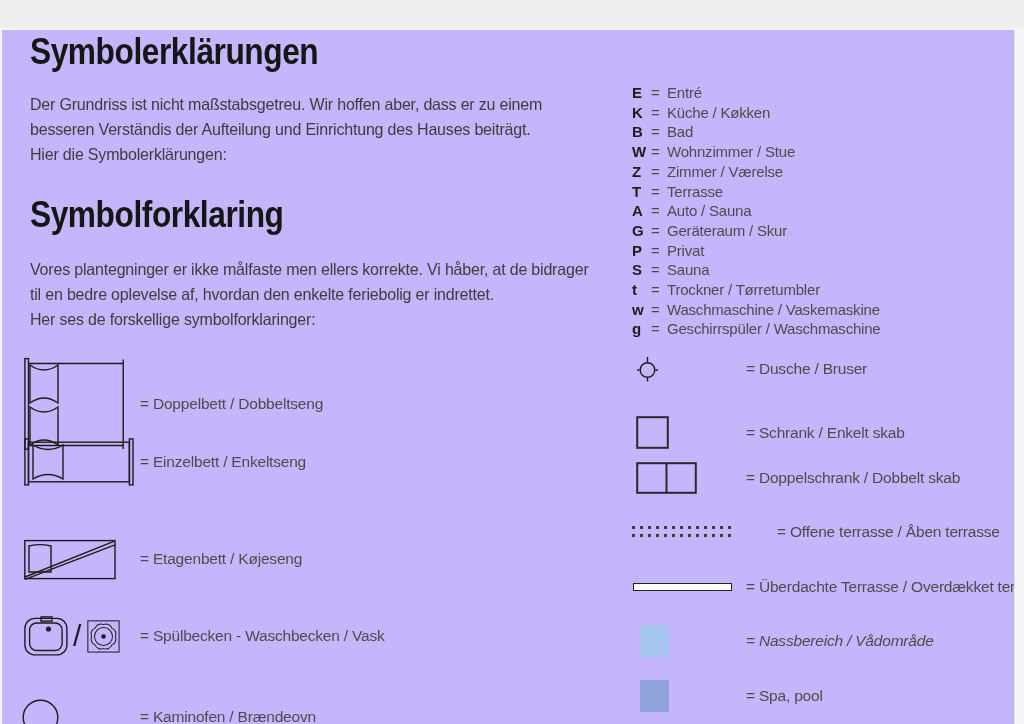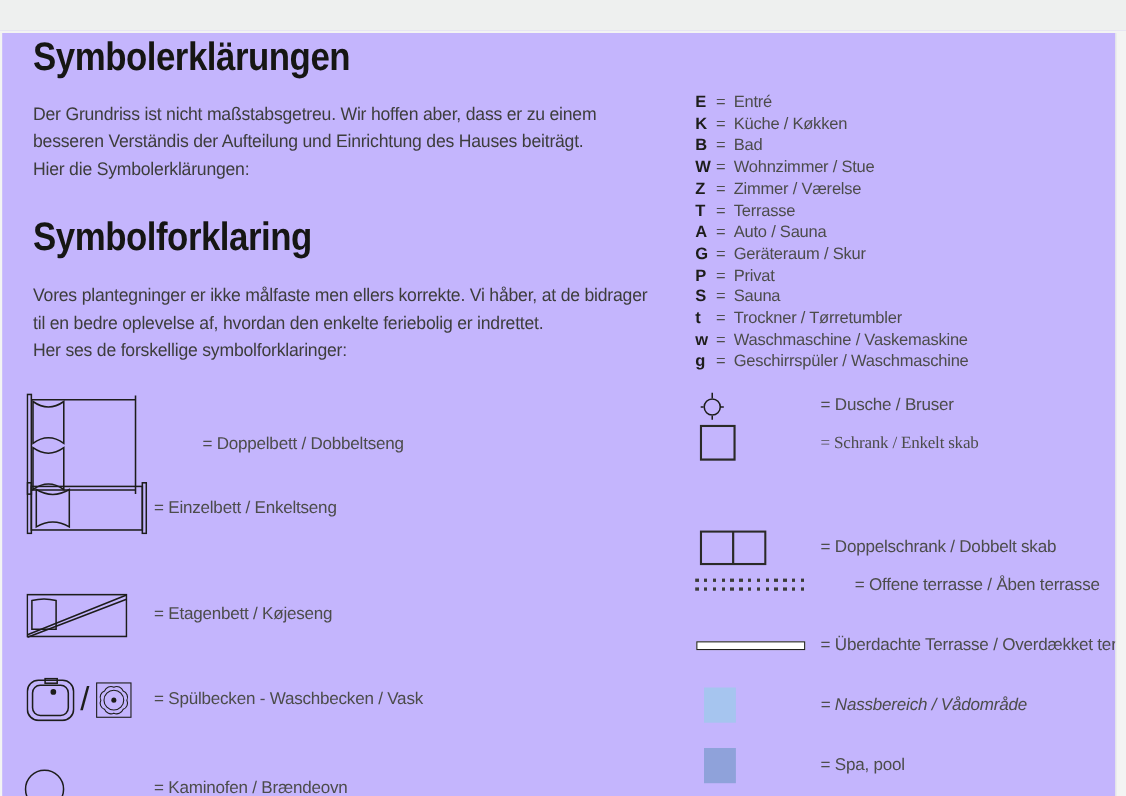--- a/index.html
+++ b/index.html
@@ -123,21 +123,21 @@
         <span class="ce">=</span>
         <span class="cv">Waschmaschine / Vaskemaskine</span>
       </div>
     <div class="crow">
         <span class="cl">g</span>
         <span class="ce">=</span>
         <span class="cv">Geschirrspüler / Waschmaschine</span>
       </div>
   </div>
 
-  <div class="lrow" style="top:329px;height:94px;gap:44px;">
+  <div class="lrow" style="top:329px;height:94px;">
     <div class="slot">
       <svg width="104" height="94" viewBox="0 0 104 94">
         <rect class="stroke" x="0.9" y="1.6" width="3.6" height="90.6"></rect>
         <path class="stroke" d="M4.5,6.5 H99.2 M4.5,88.5 H99.2 M99.2,2.5 V92"></path>
         <path class="stroke" d="M6,8 Q20,18 34,8 L34,46 Q20,36 6,46 Z"></path>
         <path class="stroke" d="M6,50 Q20,60 34,50 L34,88 Q20,78 6,88 Z"></path>
       </svg>
     </div>
     <span class="symlabel">= Doppelbett / Dobbeltseng</span>
   </div>
@@ -196,30 +196,30 @@
   <div class="rrow" style="top:328px;height:26px;">
     <div class="slot" style="padding-left:4px;box-sizing:border-box;">
       <svg width="23" height="26" viewBox="0 0 23 26">
         <circle class="stroke" cx="11.5" cy="14" r="7.3" stroke-width="1.8"></circle>
         <path class="stroke" d="M11.5,1 V6 M11.5,22 V25.5 M1,14 H3.6 M19.4,14 H22" stroke-width="1.8"></path>
       </svg>
     </div>
     <span class="symlabel">= Dusche / Bruser</span>
   </div>
 
-  <div class="rrow" style="top:358px;height:33px;font-family:Liberation Serif, serif;">
+  <div class="rrow" style="top:388px;height:33px;">
     <div class="slot" style="padding-left:4px;box-sizing:border-box;">
       <svg width="33" height="33" viewBox="0 0 33 33">
         <rect class="stroke2" x="1.2" y="1.2" width="30.6" height="30.6"></rect>
       </svg>
     </div>
     <span class="symlabel">= Schrank / Enkelt skab</span>
   </div>
 
-  <div class="rrow" style="top:454px;height:32px;">
+  <div class="rrow" style="top:434px;height:32px;">
     <div class="slot" style="padding-left:4px;box-sizing:border-box;">
       <svg width="61" height="32" viewBox="0 0 61 32">
         <rect class="stroke2" x="1.2" y="1.2" width="58.6" height="29.6"></rect>
         <path class="stroke2" d="M30.5,1.2 V30.8"></path>
       </svg>
     </div>
     <span class="symlabel">= Doppelschrank / Dobbelt skab</span>
   </div>
 
   <div class="rrow" style="top:497px;height:13px;gap:31px;">

